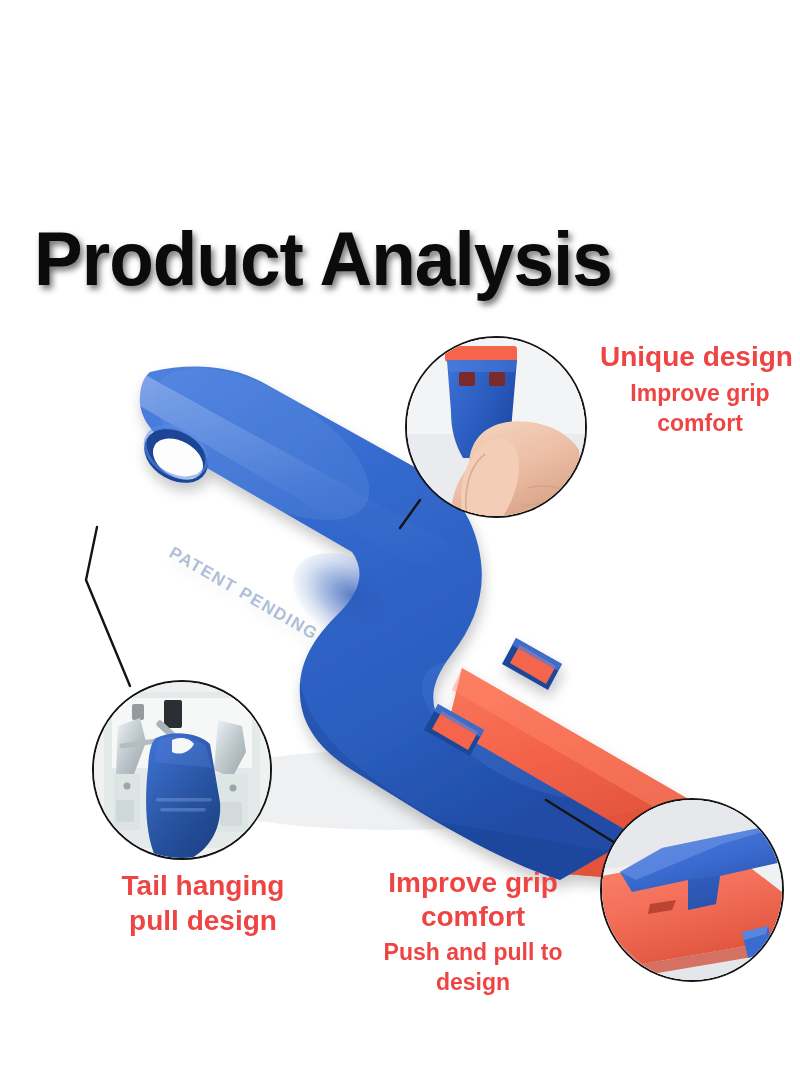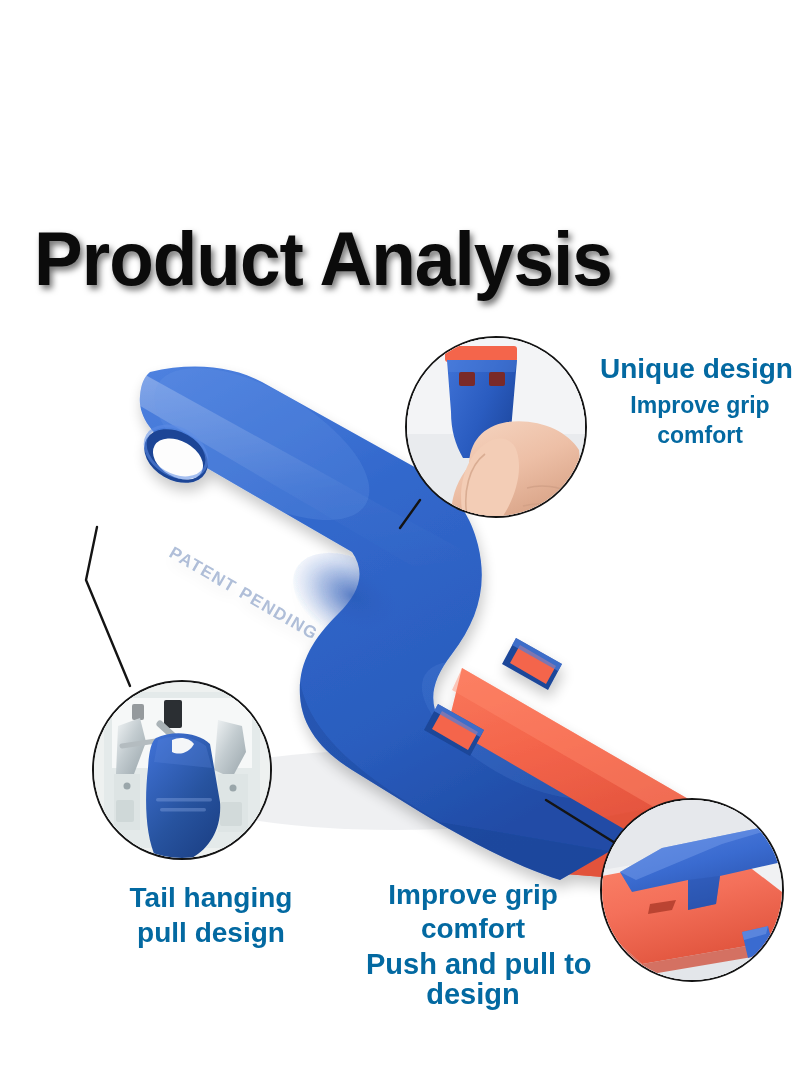--- a/index.html
+++ b/index.html
@@ -31,23 +31,22 @@
     letter-spacing: -1px;
     transform: scaleX(0.96);
     transform-origin: left top;
     white-space: nowrap;
     text-shadow: 3px 4px 7px rgba(0,0,0,0.55);
   }
 
   
   .callout {
     position: absolute;
-    color: #0369a1;
+    color: #ef4444;
     white-space: nowrap;
-    margin-top: 12px;
   }
   .callout .head {
     font-weight: 700;
     font-size: 28px;
     line-height: 34px;
   }
   .callout .sub {
     font-weight: 700;
     font-size: 23px;
     line-height: 30px;
@@ -58,35 +57,35 @@
     top: 340px;
     text-align: left;
   }
   #callout-unique .sub {
     text-align: center;
     width: 200px;
     margin-top: 4px;
   }
 
   #callout-tail {
-    left: 80px;
+    left: 72px;
     top: 868px;
     width: 262px;
     text-align: center;
   }
   #callout-tail .head { font-size: 28px; line-height: 35px; }
 
   #callout-grip {
     left: 366px;
     top: 866px;
     width: 214px;
     text-align: center;
   }
   #callout-grip .head { font-size: 28px; line-height: 34px; }
-  #callout-grip .sub { font-size: 29px; line-height: 30px; margin-top: 3px; }
+  #callout-grip .sub { font-size: 23px; line-height: 30px; margin-top: 3px; }
 
   
   .leaders {
     position: absolute;
     left: 0; top: 0;
     width: 800px; height: 1091px;
     pointer-events: none;
   }
 
   

